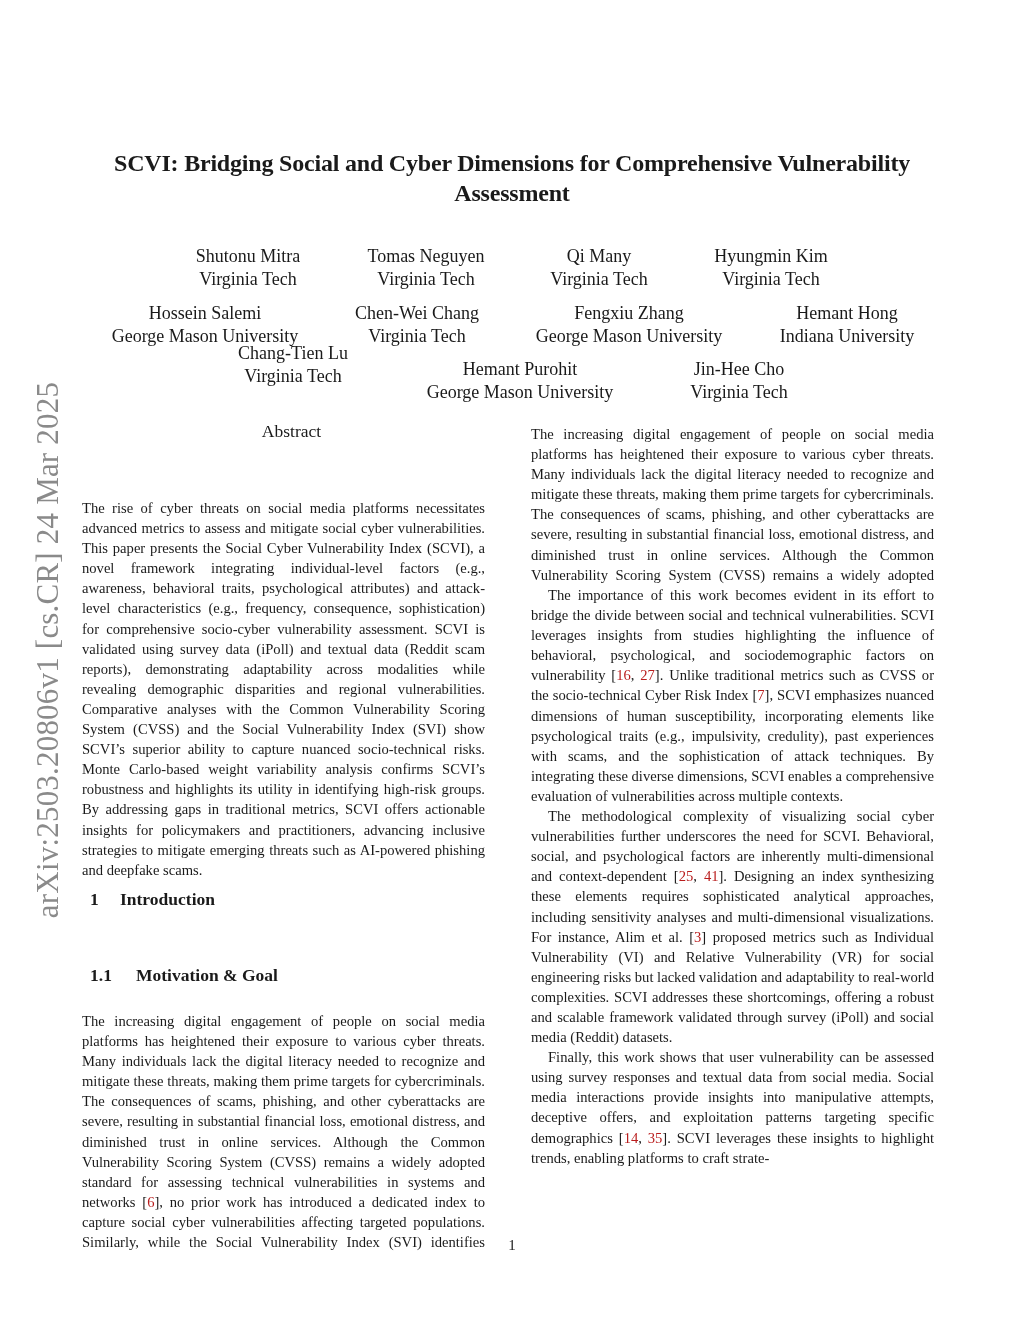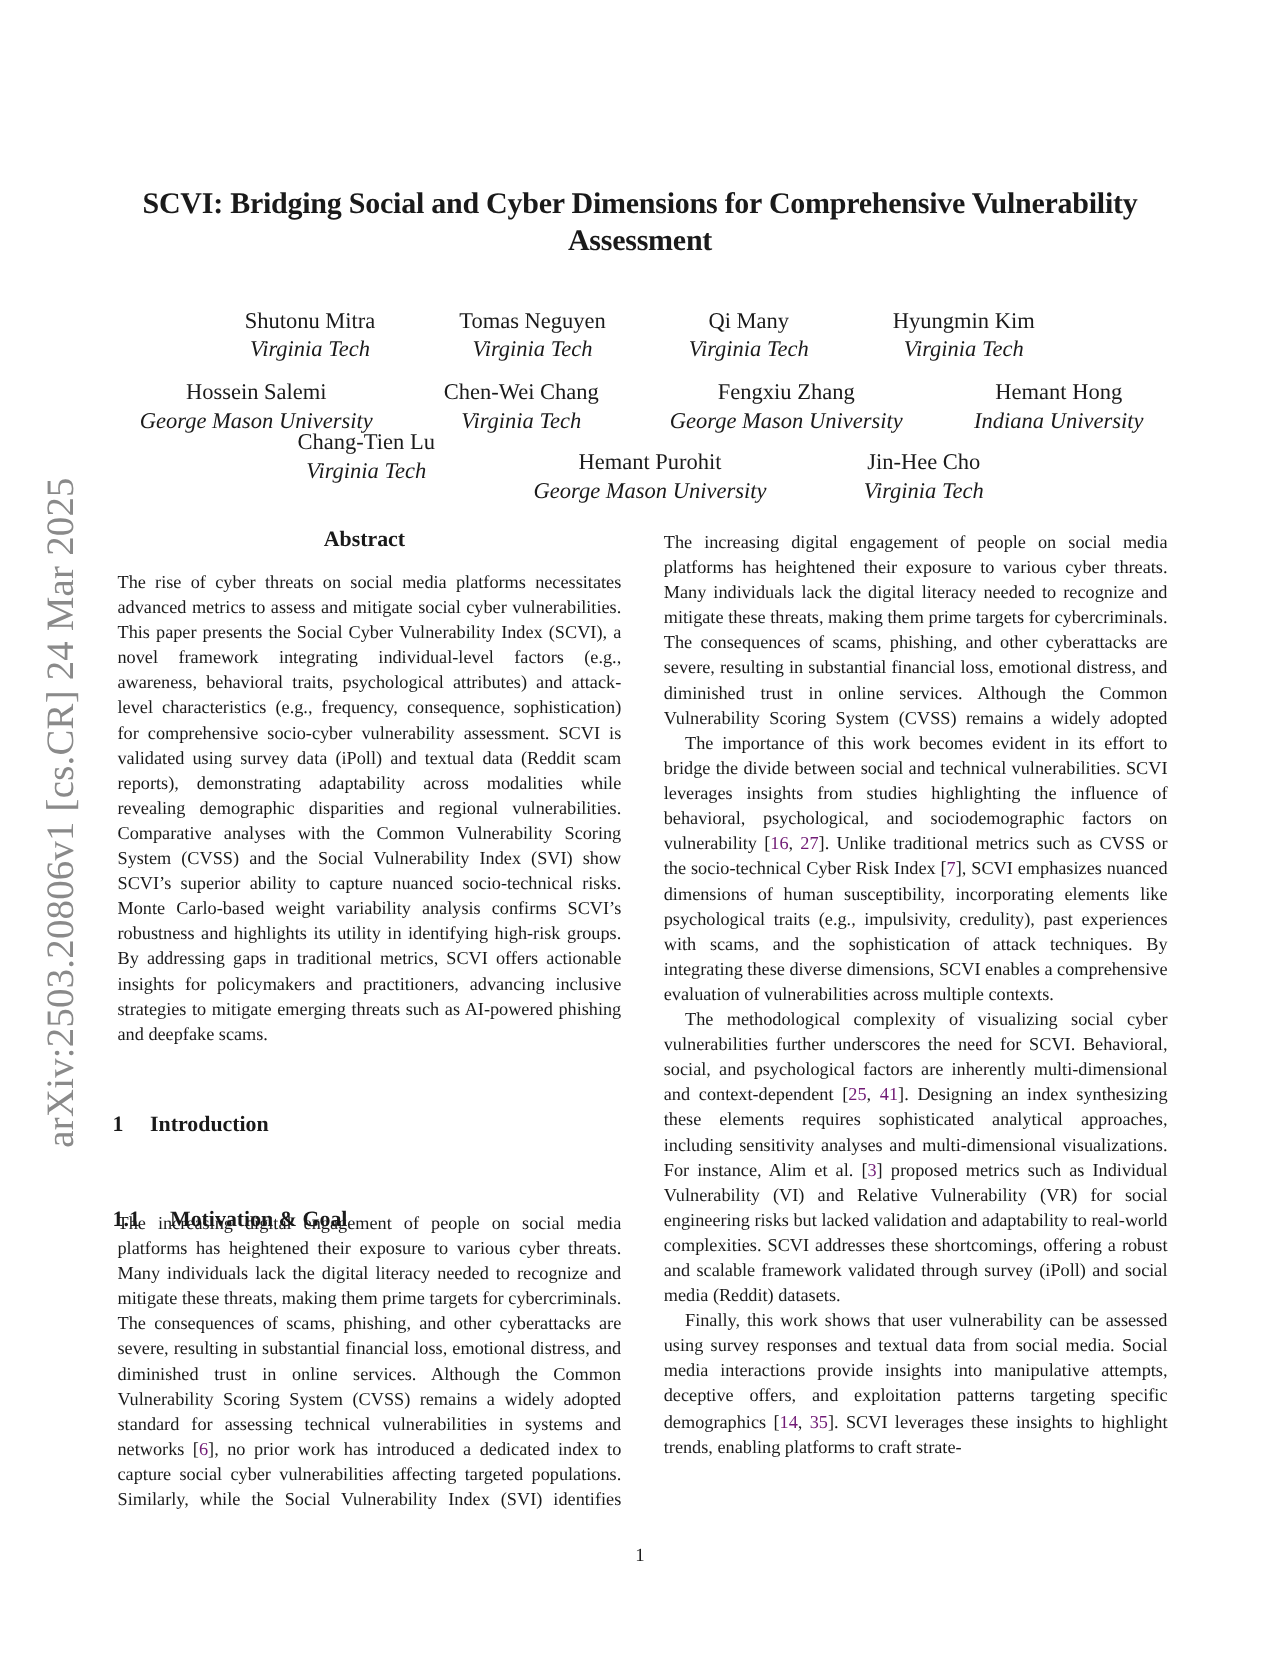--- a/index.html
+++ b/index.html
@@ -2,35 +2,35 @@
 <html><head>
 <meta charset="utf-8">
 <style>
   html, body { margin: 0; padding: 0; background: #ffffff; }
   body { width: 1024px; height: 1325px; position: relative; overflow: hidden;
          font-family: "Liberation Serif", "DejaVu Serif", serif; color: #1a1a1a; }
   .title { position: absolute; left: 90px; width: 844px; top: 148px; text-align: center;
            font-weight: bold; font-size: 24px; line-height: 30px; letter-spacing: -0.2px; }
   .authors { position: absolute; left: 0; width: 1024px; font-size: 18px; line-height: 23px; }
   .author { position: absolute; text-align: center; white-space: nowrap; transform: translateX(-50%); }
-  .author .aff { font-style: italic; display: block; text-align: center; }
+  .author .aff { display: block; text-align: center; }
   .arxiv { position: absolute; left: 48px; top: 650px; transform-origin: center center;
            transform: translate(-50%, -50%) rotate(-90deg); font-size: 31px; color: #8a8a8a;
            white-space: nowrap; letter-spacing: 0.2px; }
   .col { position: absolute; width: 403px; font-size: 14.6px; line-height: 20.1px; text-align: justify; hyphens: manual; }
   .col p { margin: 0; }
   .col p.indent { text-indent: 17px; }
-  .left { left: 94px; }
+  .left { left: 82px; margin-top: 42px; }
   .right { left: 531px; }
   .abs-head { position: absolute; left: 90px; width: 403px; top: 421px; text-align: center;
-              font-weight: bold; font-size: 17.5px; }
+              font-weight: normal; font-size: 17.5px; }
   .sec { position: absolute; left: 90px; font-weight: bold; font-size: 17.5px; white-space: nowrap; }
   .sec .num { display: inline-block; width: 30px; }
   .sec .num2 { display: inline-block; width: 46px; }
-  .cite { color: #701a75; }
+  .cite { color: #b91c1c; }
   .pagenum { position: absolute; left: 0; width: 1024px; top: 1237px; text-align: center; font-size: 15px; }
 </style>
 </head>
 <body>
 
 <div class="title">SCVI: Bridging Social and Cyber Dimensions for Comprehensive Vulnerability Assessment</div>
 
 <div class="arxiv">arXiv:2503.20806v1  [cs.CR]  24 Mar 2025</div>
 
 <div class="authors">

